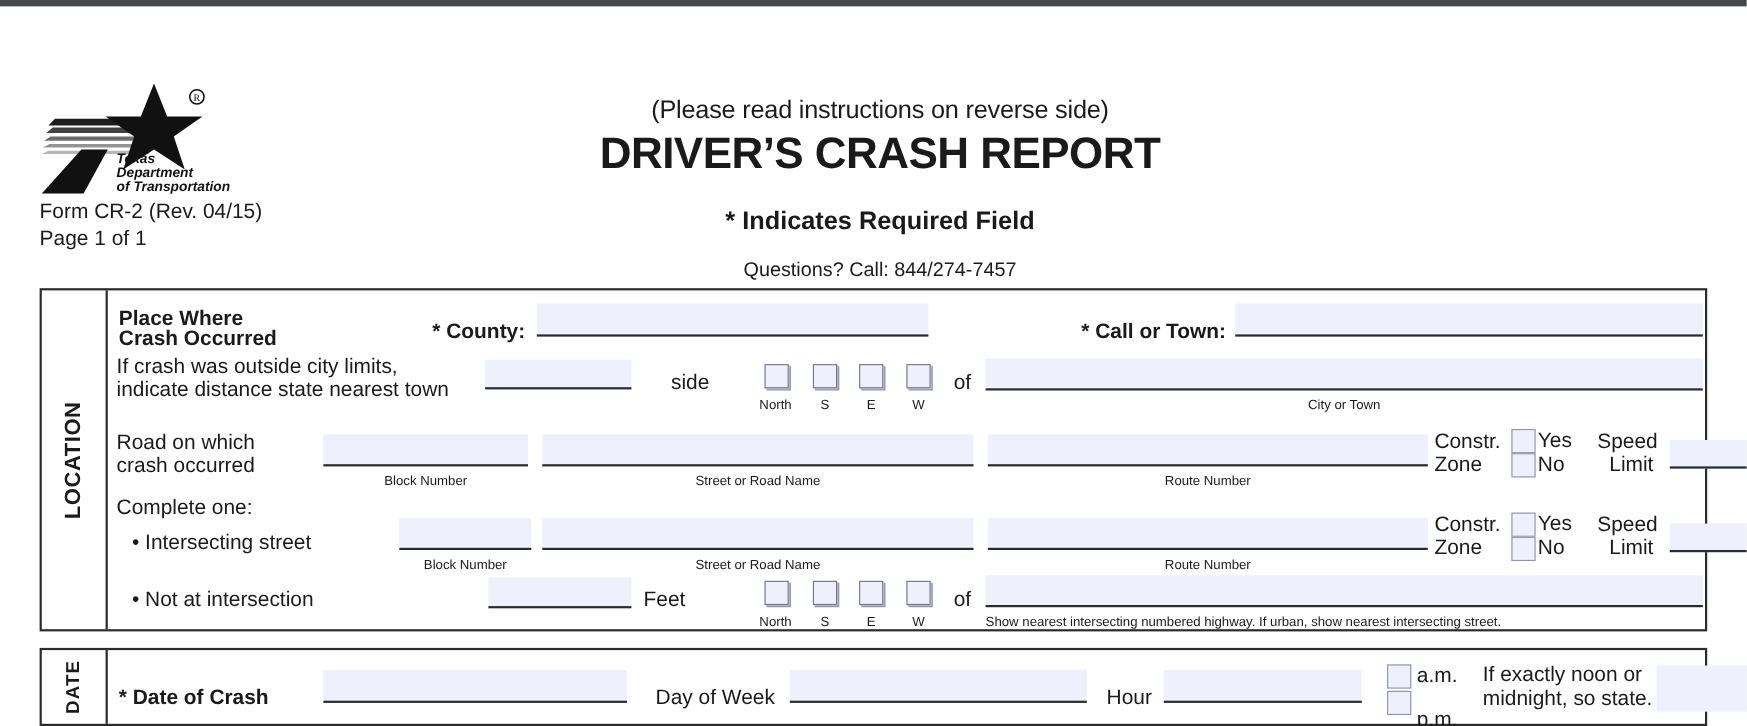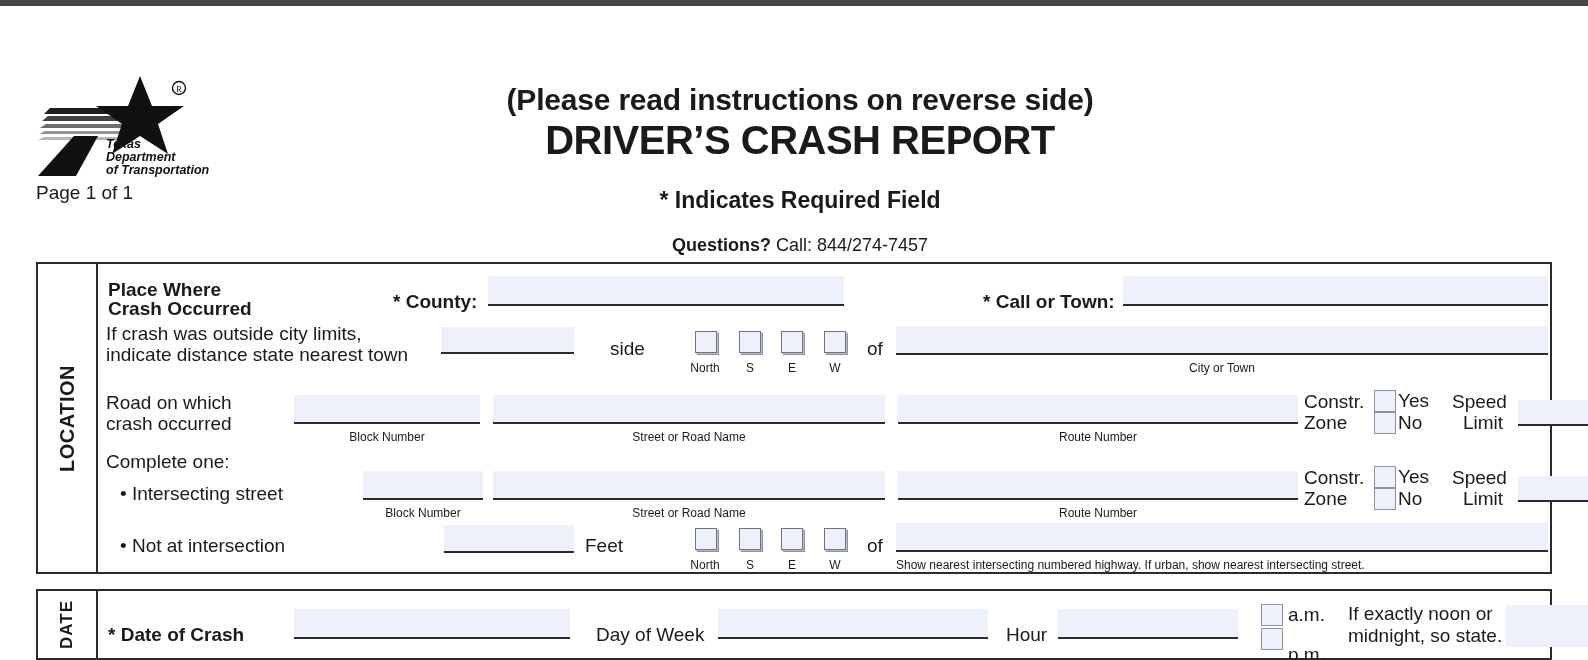--- a/index.html
+++ b/index.html
@@ -35,32 +35,32 @@
   .logo-art svg { display:block; }
   .form-id {
     font-size: 19px; line-height: 23px;
     color: #1a1a1a; margin-top: 2px; white-space: pre;
   }
 
   .title-block {
     position: absolute; left: 320px; top: 78px; width: 960px;
     text-align: center;
   }
-  .instr-line { font-size: 30px; line-height: 31px; letter-spacing: -0.2px; font-weight: bold; }
+  .instr-line { font-size: 23px; line-height: 31px; letter-spacing: -0.2px; }
   .main-title {
     font-size: 40px; font-weight: bold; line-height: 48px;
     letter-spacing: -0.5px; margin-top: 1px;
   }
   .req-field {
     font-size: 23px; font-weight: bold; margin-top: 22px; line-height: 28px;
   }
   .questions {
     font-size: 18px; margin-top: 20px; line-height: 22px;
   }
-  .questions b { font-weight: bold; }
+  .questions b { font-weight: normal; }
 
   
   .box {
     position: absolute;
     border: 2px solid #2b2b2b;
     background: #fff;
   }
   #location-box { left: 36px; top: 256px; width: 1516px; height: 312px; }
   #date-box     { left: 36px; top: 583px; width: 1516px; height: 71px; }
 
@@ -132,20 +132,21 @@
           <circle cx="143" cy="14" r="6.5" fill="none" stroke="#111" stroke-width="1.4"></circle>
           <text x="143" y="18" font-size="9" text-anchor="middle" fill="#111" font-family="Liberation Serif, serif">R</text>
 
           <polygon points="38,62 62,62 40,102 2,102" fill="#111"></polygon>
 
           <text x="70" y="74" font-size="12.5" font-weight="bold" font-style="italic" fill="#111" font-family="Liberation Sans, sans-serif">Texas</text>
           <text x="70" y="87" font-size="12.5" font-weight="bold" font-style="italic" fill="#111" font-family="Liberation Sans, sans-serif">Department</text>
           <text x="70" y="100" font-size="12.5" font-weight="bold" font-style="italic" fill="#111" font-family="Liberation Sans, sans-serif">of Transportation</text>
         </svg>
       </div>
+      <div class="form-id">Form CR-2 (Rev. 04/15)</div>
       <div class="form-id">Page 1 of 1</div>
     </div>
 
     <div class="title-block">
       <div class="instr-line">(Please read instructions on reverse side)</div>
       <div class="main-title">DRIVER’S CRASH REPORT</div>
       <div class="req-field">* Indicates Required Field</div>
       <div class="questions"><b>Questions?</b><span> Call: 844/274-7457</span></div>
     </div>
   </div>

